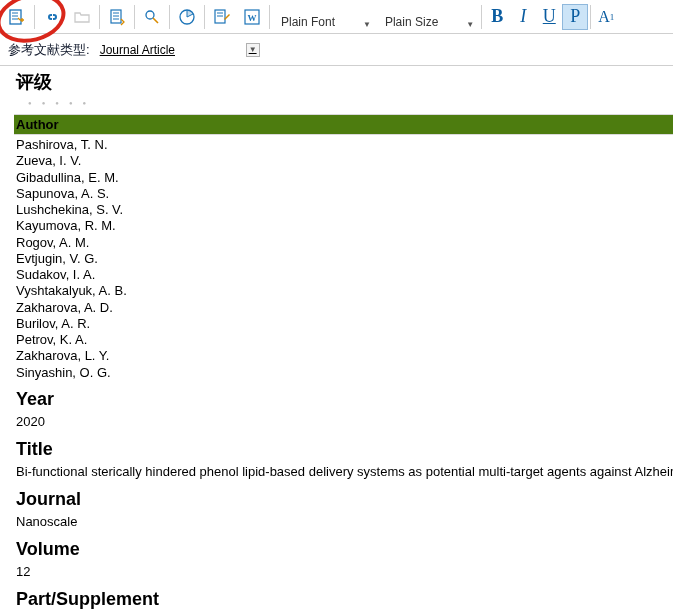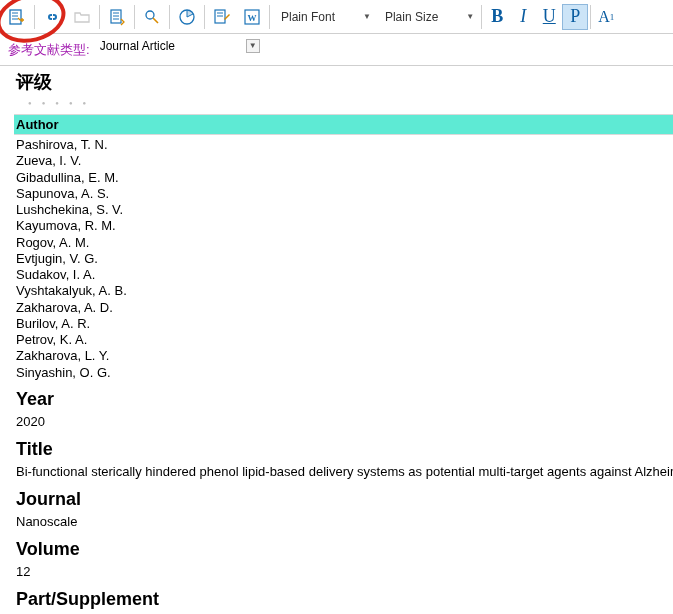--- a/index.html
+++ b/index.html
@@ -1,34 +1,34 @@
 <!DOCTYPE html>
 <html><head>
 <meta charset="utf-8">
 <style>
   * { margin: 0; padding: 0; box-sizing: border-box; }
   body { font-family: "Segoe UI", Tahoma, sans-serif; font-size: 13px; color: #000; background: #fff; width: 673px; }
   .toolbar { display: flex; align-items: center; height: 34px; border-bottom: 1px solid #cfcfcf; padding: 0 2px; gap: 0; }
   .tb-btn { width: 30px; height: 30px; display: flex; align-items: center; justify-content: center; cursor: pointer; border: 1px solid transparent; }
   .tb-sep { width: 1px; height: 24px; background: #cfcfcf; margin: 0 2px; }
-  .tb-select { display: flex; align-items: center; height: 26px; padding: 0 4px 0 8px; border: 1px solid transparent; cursor: pointer; font-size: 12px; color: #333; }
+  .tb-select { display: flex; align-items: flex-end; height: 26px; padding: 0 4px 0 8px; border: 1px solid transparent; cursor: pointer; font-size: 12px; color: #333; }
   .tb-select .caret { margin-left: 28px; font-size: 8px; color: #555; }
   .tb-format { width: 26px; height: 26px; display: flex; align-items: center; justify-content: center; font-family: "Times New Roman", serif; font-size: 18px; cursor: pointer; color: #0a5ca0; border: 1px solid transparent; }
   .tb-format.active { background: #cce4f7; border: 1px solid #8fb8dc; }
   .tb-format.u span { text-decoration: underline; }
   .tb-format.sup { font-size: 16px; }
   .tb-format.sup sup { font-size: 9px; }
   .row-type { display: flex; align-items: center; padding: 6px 4px 6px 8px; border-bottom: 1px solid #cfcfcf; height: 32px; }
-  .row-type .label { font-size: 13px; color: #a21caf; margin-right: 4px; }
-  .dd { display: flex; align-items: flex-start; min-width: 170px; height: 22px; padding: 0 4px 0 6px; font-size: 12px; cursor: pointer; }
+  .row-type .label { font-size: 13px; color: #0f172a; margin-right: 4px; }
+  .dd { display: flex; align-items: center; min-width: 170px; height: 22px; padding: 0 4px 0 6px; font-size: 12px; cursor: pointer; text-decoration: underline; }
   .dd .caret2 { margin-left: auto; width: 14px; height: 14px; border: 1px solid #b0b0b0; display: flex; align-items: center; justify-content: center; font-size: 8px; color: #555; background: #f4f4f4; }
   .content { padding: 0 0 0 16px; }
   .section-label { font-weight: bold; font-size: 18px; padding: 4px 0 2px 0; }
   .rating-dots { display: flex; gap: 10px; padding: 4px 0 8px 12px; color: #bdbdbd; font-size: 6px; letter-spacing: 0; }
-  .field-header { font-weight: bold; font-size: 13px; background: #5eead4; border-top: 1px solid #d9d9d9; border-bottom: 1px solid #d9d9d9; padding: 2px 2px; margin-left: -2px; }
+  .field-header { font-weight: bold; font-size: 13px; background: #4d7c0f; border-top: 1px solid #d9d9d9; border-bottom: 1px solid #d9d9d9; padding: 2px 2px; margin-left: -2px; }
   .authors { padding: 2px 0 4px 0; }
   .authors div { font-size: 13px; line-height: 1.25; }
   .value { font-size: 13px; padding: 2px 0 6px 0; }
   .annot { position: absolute; border: 4px solid #d9271b; border-radius: 50%; width: 70px; height: 48px; top: -6px; left: -4px; transform: rotate(-14deg); pointer-events: none; }
   .wrapper { position: relative; }
   svg { display: block; }
 </style>
 </head>
 <body>
 

